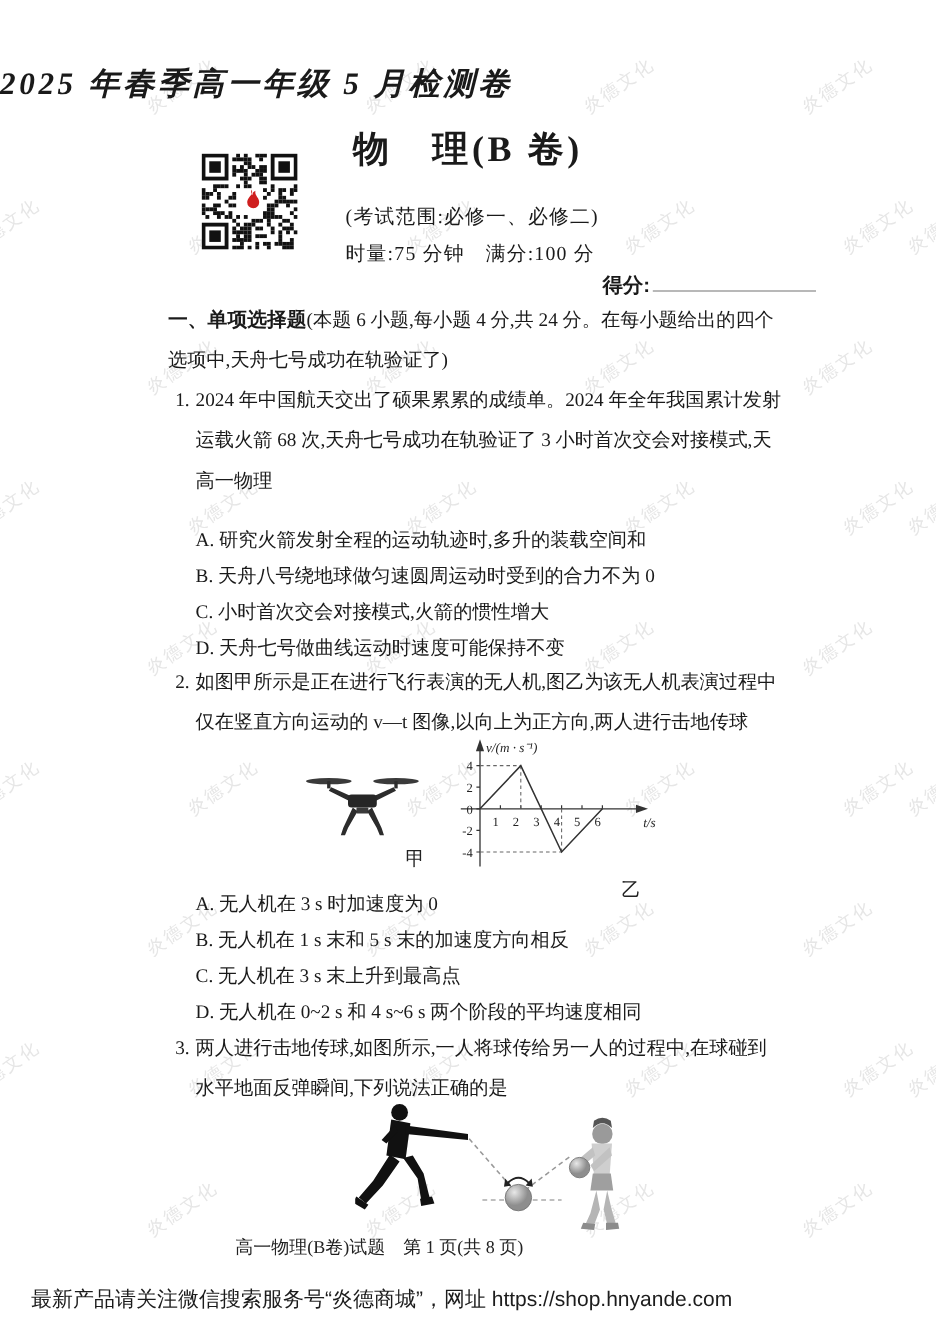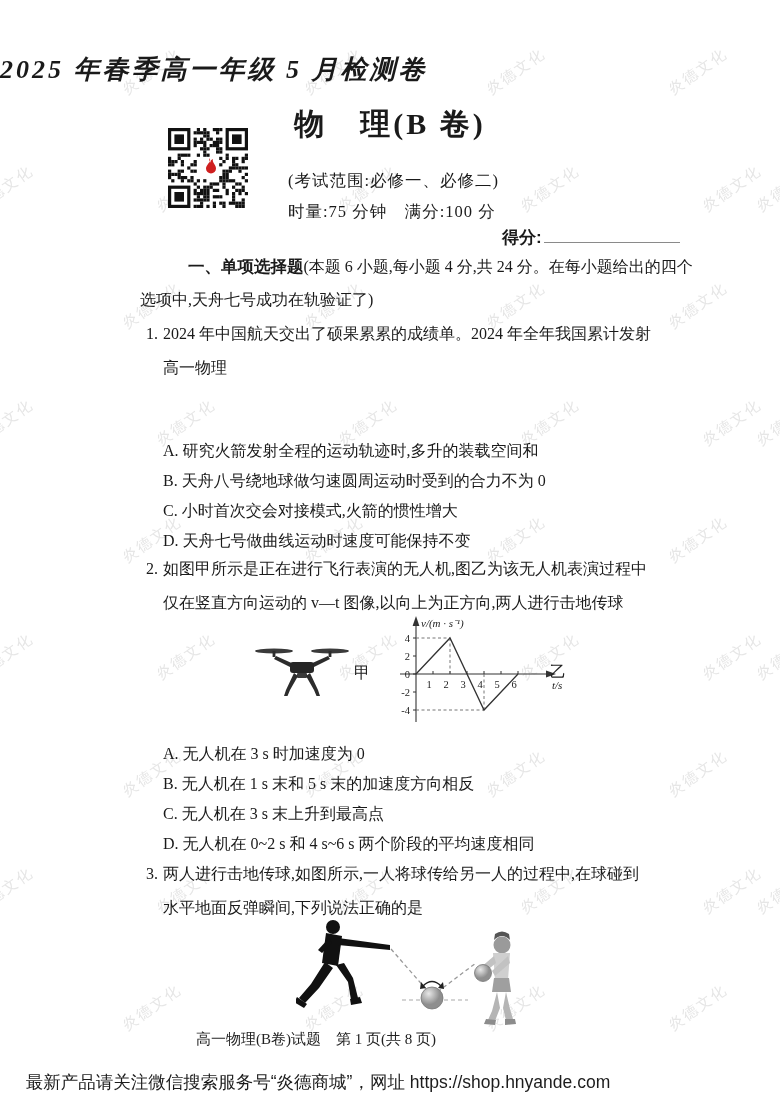--- a/index.html
+++ b/index.html
@@ -20,34 +20,34 @@
   .subject-title{
     left:0;top:104px;width:780px;text-align:center;font-size:30px;font-weight:bold;
     letter-spacing:3px;
   }
   .qr{left:168px;top:128px;width:80px;height:80px;}
   .scope{left:288px;top:170px;font-size:16.5px;letter-spacing:1px;}
   .duration{left:288px;top:201px;font-size:16.5px;letter-spacing:1px;}
   .score{left:502px;top:225px;font-size:17px;font-weight:bold;font-family:"Liberation Sans","DejaVu Sans",sans-serif;}
   .score-line{display:inline-block;width:136px;height:17px;border-bottom:1.5px solid #8a8a8a;margin-left:2px;}
   .sec{left:140px;top:250px;font-size:16px;line-height:33px;}
-  .sec .b{font-weight:bold;font-size:16.5px;margin-left:48px;}
+  .sec .b{font-weight:bold;font-size:16.5px;}
   .line{white-space:nowrap;}
   .qblock{font-size:16px;line-height:34px;}
   .qblock .qnum{display:inline-block;width:17px;}
   .qblock .cont{margin-left:17px;}
   .opts{font-size:16px;line-height:30px;}
   #q1{left:146px;top:317px;}
   #q1-opts{left:163px;top:436px;}
   #q2{left:146px;top:552px;}
   #fig2{left:250px;top:612px;display:flex;align-items:flex-start;}
   #q2-opts{left:163px;top:739px;}
   #q3{left:146px;top:857px;}
   #fig3{left:296px;top:916px;}
-  .figcol{display:flex;align-items:center;}
+  .figcol{display:flex;flex-direction:column;align-items:flex-end;}
   .figlabel{font-size:16px;color:#222;margin-top:2px;}
   .drone-wrap{margin-top:28px;margin-right:18px;}
   .footer{left:0;top:1030px;width:632px;text-align:center;font-size:15px;color:#222;}
   .promo{
     left:0;top:1070px;width:636px;text-align:center;font-size:17.5px;color:#1c1c1c;
     font-family:"Liberation Sans","DejaVu Sans",sans-serif;
   }
 </style>
 </head>
 <body>
@@ -310,20 +310,21 @@
 
   <div class="layer sec">
     <div class="line">
       <span class="b">一、单项选择题</span><span>(本题 6 小题,每小题 4 分,共 24 分。在每小题给出的四个</span>
     </div>
     <div class="line">选项中,天舟七号成功在轨验证了)</div>
   </div>
 
   <div id="q1" class="layer qblock">
     <div class="line"><span class="qnum">1.</span><span>2024 年中国航天交出了硕果累累的成绩单。2024 年全年我国累计发射</span></div>
+    <div class="line cont">运载火箭 68 次,天舟七号成功在轨验证了 3 小时首次交会对接模式,天</div>
     <div class="line cont">高一物理</div>
   </div>
   <div id="q1-opts" class="layer opts">
     <div class="line">A. 研究火箭发射全程的运动轨迹时,多升的装载空间和</div>
     <div class="line">B. 天舟八号绕地球做匀速圆周运动时受到的合力不为 0</div>
     <div class="line">C. 小时首次交会对接模式,火箭的惯性增大</div>
     <div class="line">D. 天舟七号做曲线运动时速度可能保持不变</div>
   </div>
 
   <div id="q2" class="layer qblock">

